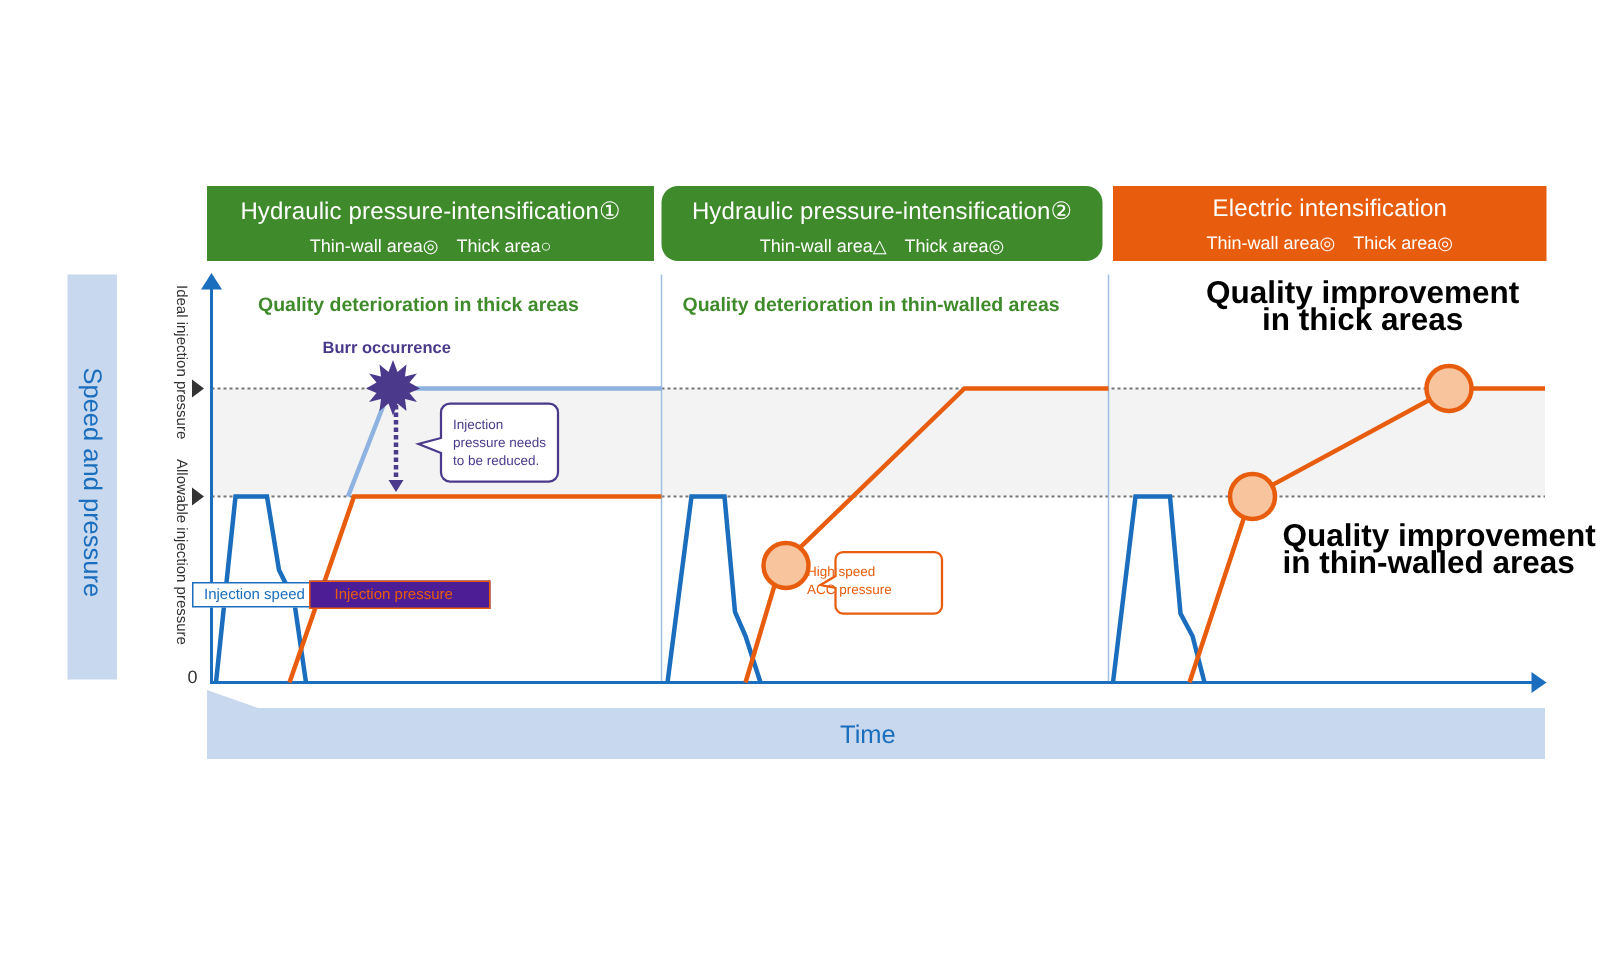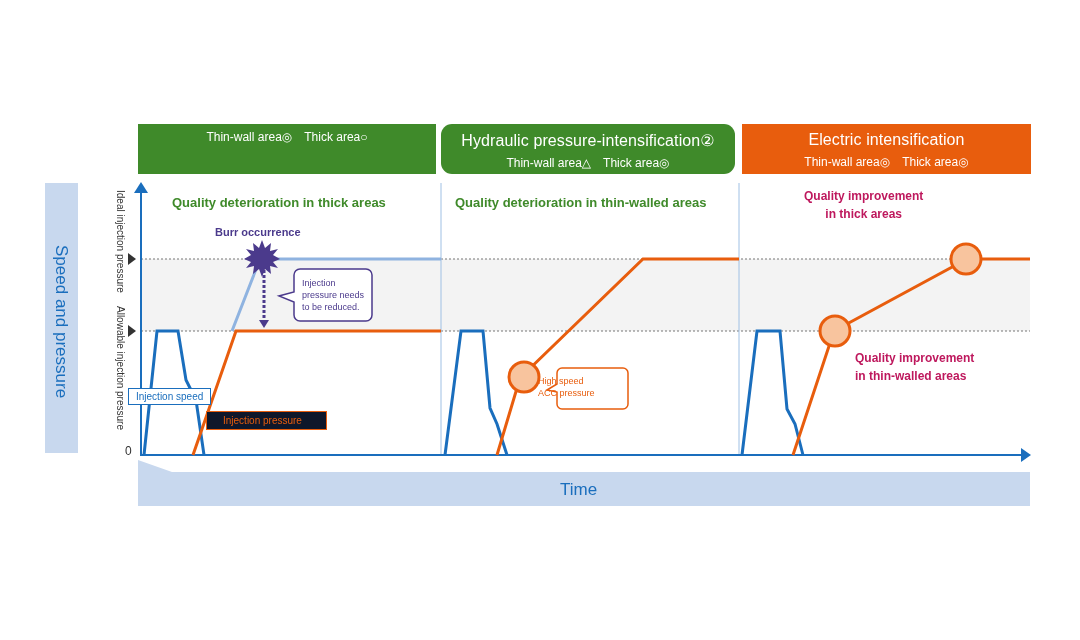--- a/index.html
+++ b/index.html
@@ -5,21 +5,21 @@
   html, body { margin:0; padding:0; background:#ffffff; }
   body { width:1080px; height:640px; position:relative; overflow:hidden; font-family:"Liberation Sans", sans-serif; }
   .hdr { position:absolute; top:124px; height:50px; color:#fff; text-align:center; }
   .hdr .t { font-size:16px; margin-top:7px; letter-spacing:0.1px; }
   .hdr .s { font-size:12px; margin-top:5px; }
   .green { background:#3f8a2a; }
   .orange { background:#e85d0d; }
   .ylab { position:absolute; font-size:10px; color:#333; transform-origin:left top; transform:rotate(90deg); white-space:nowrap; }
   .lbl { position:absolute; font-weight:bold; text-align:center; white-space:nowrap; }
   .g { color:#3f8a2a; font-size:13px; }
-  .o { color:#be185d; font-size:12px; line-height:18px; }
+  .o { color:#000000; font-size:21px; line-height:18px; }
   .small { position:absolute; font-size:9px; line-height:12px; }
   svg { position:absolute; left:0; top:0; }
 </style>
 </head>
 <body>
 
 <svg width="1080" height="640">
 
   <polygon points="45,183 78,183 78,198 78,453 45,453" fill="#c8d8ee"></polygon>
 
@@ -54,20 +54,21 @@
   <circle cx="524" cy="377" r="15" fill="#f8c49e" stroke="#e85d0d" stroke-width="3"></circle>
   <path d="M562,368 h61 a5,5 0 0 1 5,5 v31 a5,5 0 0 1 -5,5 h-61 a5,5 0 0 1 -5,-5 v-12 l-10,-2 l10,-6 v-11 a5,5 0 0 1 5,-5 z" fill="#fff" stroke="#e85d0d" stroke-width="1.5"></path>
 
   <polyline points="742,455 757,331 780,331 787,409 795,424 803,455" fill="none" stroke="#1a6ebd" stroke-width="3"></polyline>
   <polyline points="793,455 834,331 967,259 1030,259" fill="none" stroke="#e85d0d" stroke-width="3"></polyline>
   <circle cx="835" cy="331" r="15" fill="#f8c49e" stroke="#e85d0d" stroke-width="3"></circle>
   <circle cx="966" cy="259" r="15" fill="#f8c49e" stroke="#e85d0d" stroke-width="3"></circle>
 </svg>
 
 <div class="hdr green" style="left:138px;width:298px;">
+  <div class="t">Hydraulic pressure-intensification①</div>
   <div class="s">Thin-wall area◎　Thick area○</div>
 </div>
 <div class="hdr green" style="left:441px;width:294px;border-radius:11px;">
   <div class="t">Hydraulic pressure-intensification②</div>
   <div class="s">Thin-wall area△　Thick area◎</div>
 </div>
 <div class="hdr orange" style="left:742px;width:289px;">
   <div class="t">Electric intensification</div>
   <div class="s">Thin-wall area◎　Thick area◎</div>
 </div>
@@ -79,21 +80,21 @@
 <div class="ylab" style="left:126px;top:306px;">Allowable injection pressure</div>
 
 <div class="lbl g" style="left:172px;top:195px;">Quality deterioration in thick areas</div>
 <div class="lbl" style="left:215px;top:226px;font-size:11px;color:#4b3a8c;">Burr occurrence</div>
 <div class="small" style="left:302px;top:277px;color:#4b3a8c;">
   <div>Injection</div>
   <div>pressure needs</div>
   <div>to be reduced.</div>
 </div>
 <div style="position:absolute;left:128px;top:388px;padding:2px 7px;border:1.5px solid #1a6ebd;background:#fff;color:#1a6ebd;font-size:10px;">Injection speed</div>
-<div style="position:absolute;left:206px;top:387px;padding:3px 16px;border:1.5px solid #e85d0d;background:#0f172a;color:#e85d0d;font-size:10px;width:87px;margin-top:24px;">Injection pressure</div>
+<div style="position:absolute;left:206px;top:387px;padding:3px 16px;border:1.5px solid #e85d0d;background:#4c1d95;color:#e85d0d;font-size:10px;width:87px;">Injection pressure</div>
 
 <div class="lbl g" style="left:455px;top:195px;">Quality deterioration in thin-walled areas</div>
 <div class="small" style="left:538px;top:375px;color:#e85d0d;">
   <div>High speed</div>
   <div>ACC pressure</div>
 </div>
 
 <div class="lbl o" style="left:804px;top:187px;">
   <div>Quality improvement</div>
   <div>in thick areas</div>

